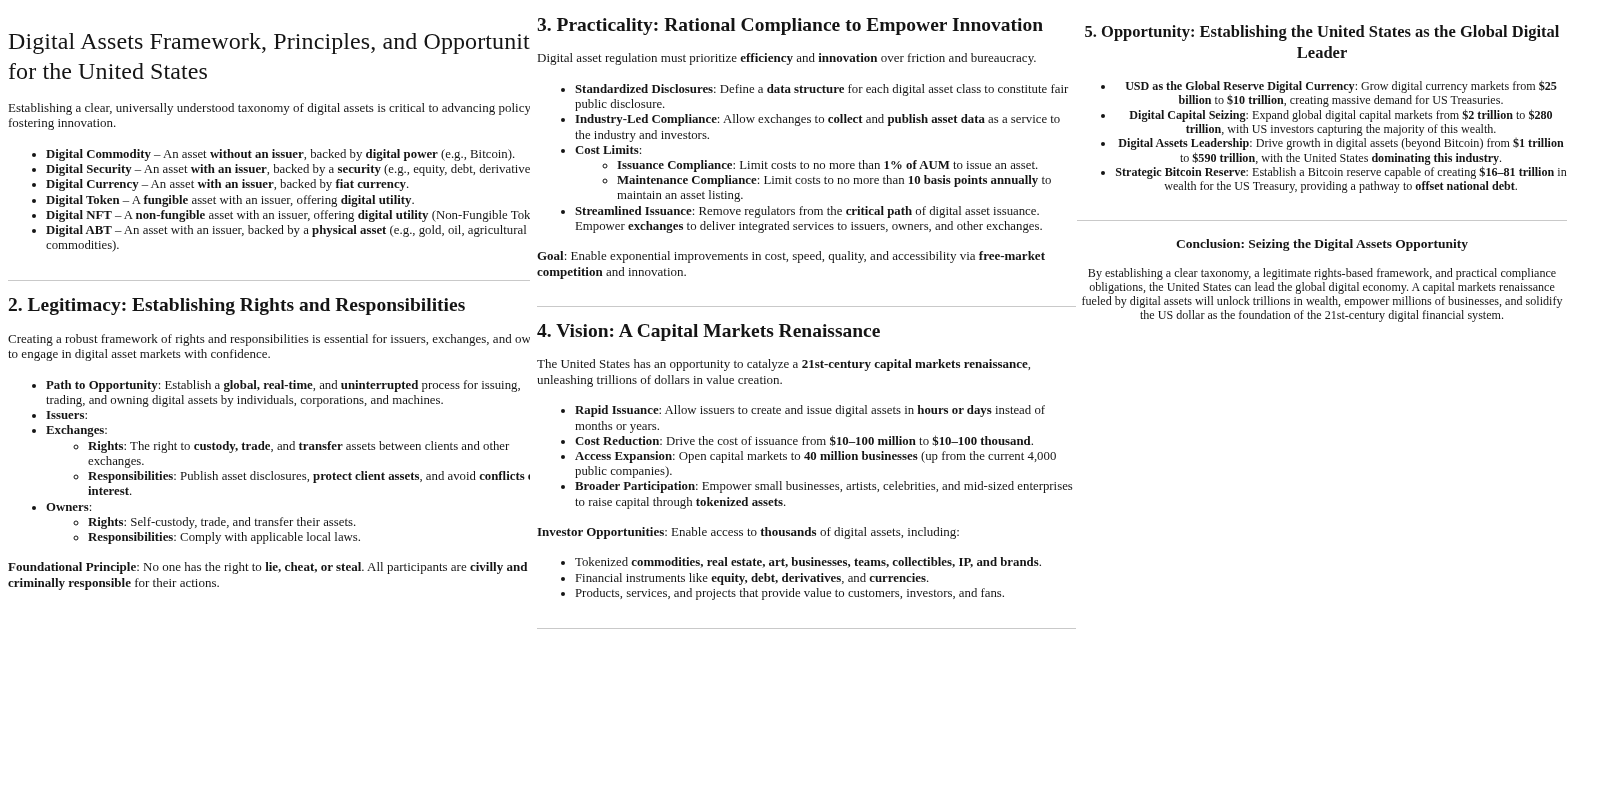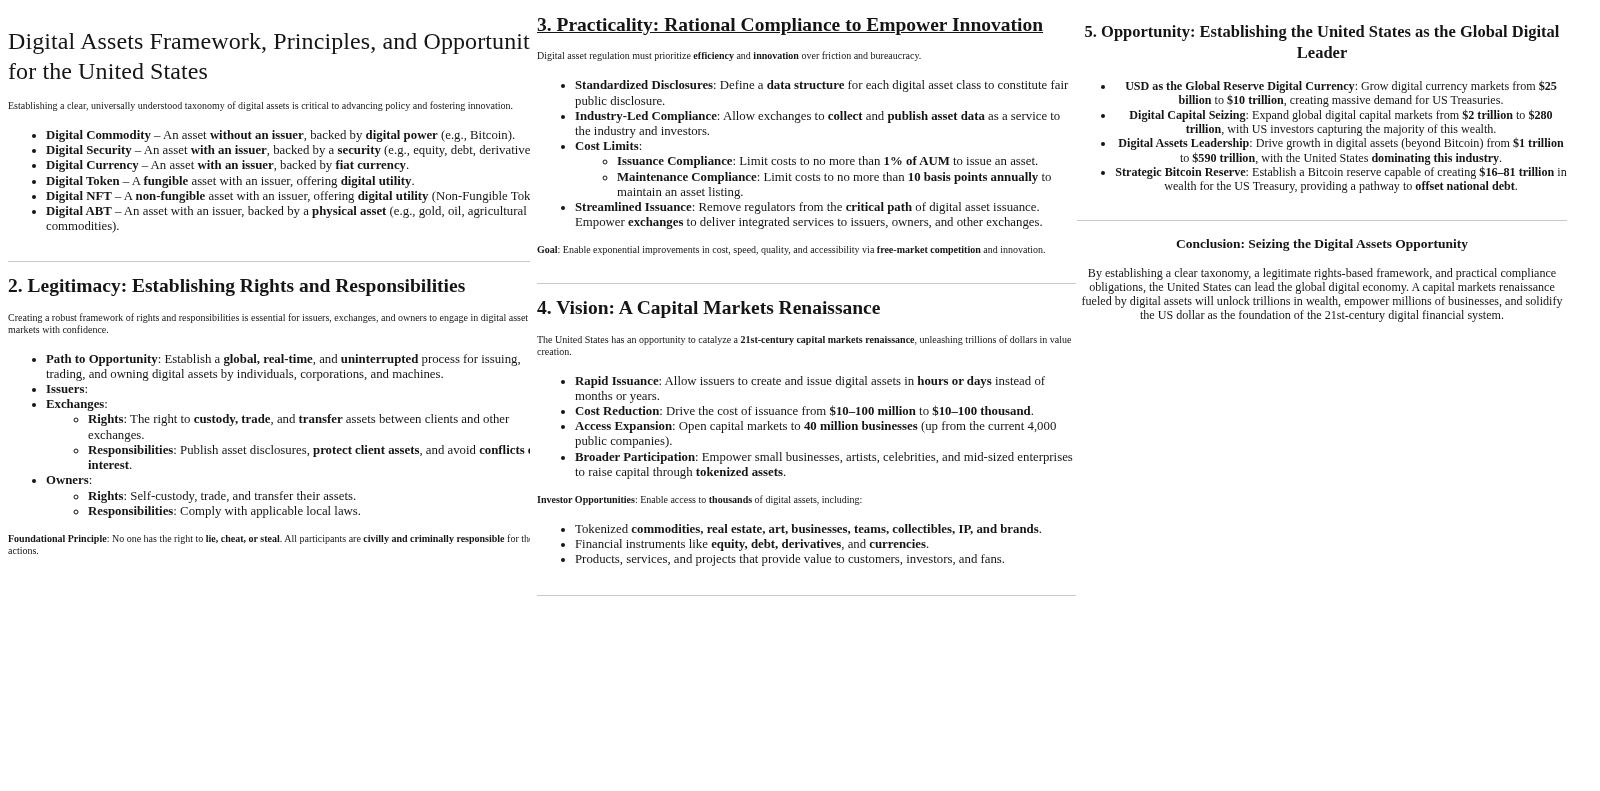--- a/index.html
+++ b/index.html
@@ -15,26 +15,26 @@
   #col1 .col-inner{width:552px;padding-top:26px;}
   #col2 .col-inner{width:539px;padding-top:13px;}
   #col3 .col-inner{width:490px;padding-top:21px;text-align:center;}
 
   .col-inner h1{
     font-size:24px;line-height:1.25;margin:0;font-weight:normal;letter-spacing:.1px;
   }
   .col-inner h2{
     font-size:19.5px;line-height:1.2;margin:20px 0 0;font-weight:bold;
   }
-  #col2 .col-inner h2:first-child{margin-top:0;text-decoration:underline;}
+  #col2 .col-inner h2:first-child{margin-top:0;}
   #col3 .col-inner h2{font-size:16.5px;line-height:1.28;margin-top:0;}
   .col-inner h3{
     font-size:13.5px;line-height:1.2;margin:3px 0 0;font-weight:bold;
   }
-  .col-inner p{font-size:10px;line-height:1.19;margin:14px 0 0;}
+  .col-inner p{font-size:13px;line-height:1.19;margin:14px 0 0;}
   .col-inner ul{font-size:12.8px;line-height:1.19;margin:16px 0 0;padding:0 0 0 38px;list-style:disc;}
   .col-inner ul ul{margin:0;padding:0 0 0 42px;list-style:circle;font-size:inherit;}
   #col3 .col-inner p, #col3 .col-inner ul{font-size:12.1px;line-height:1.18;}
   #col3 .col-inner p{margin-top:13px;}
   .col-inner hr{
     border:none;border-top:1px solid #c9c9c9;margin:27px 0 0;height:0;
   }
   .col-inner hr + h2{margin-top:12px;}
   .col-inner hr + h3{margin-top:15px;}
   b{font-weight:bold;}

